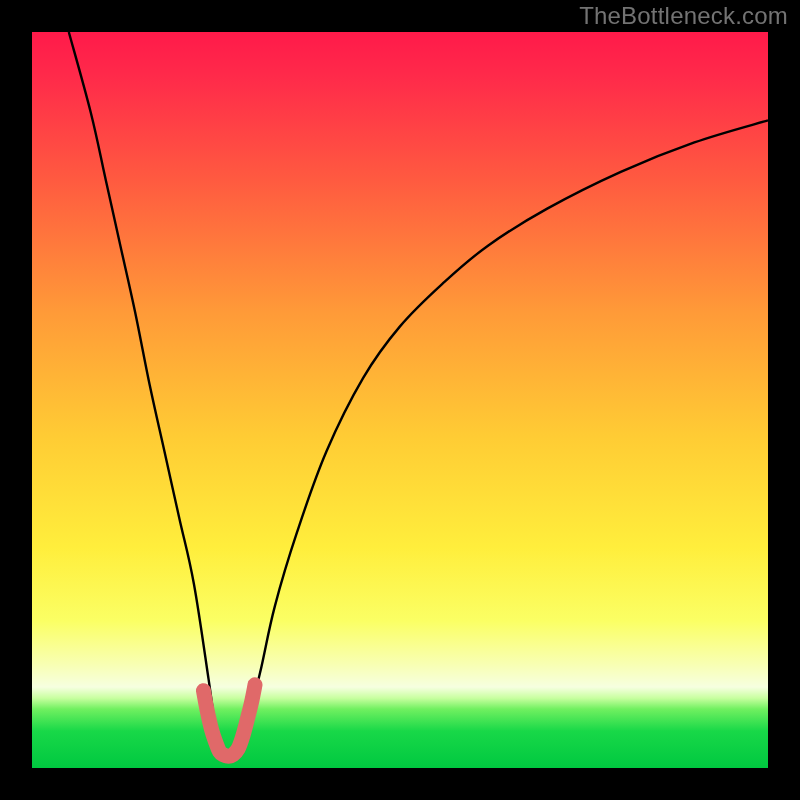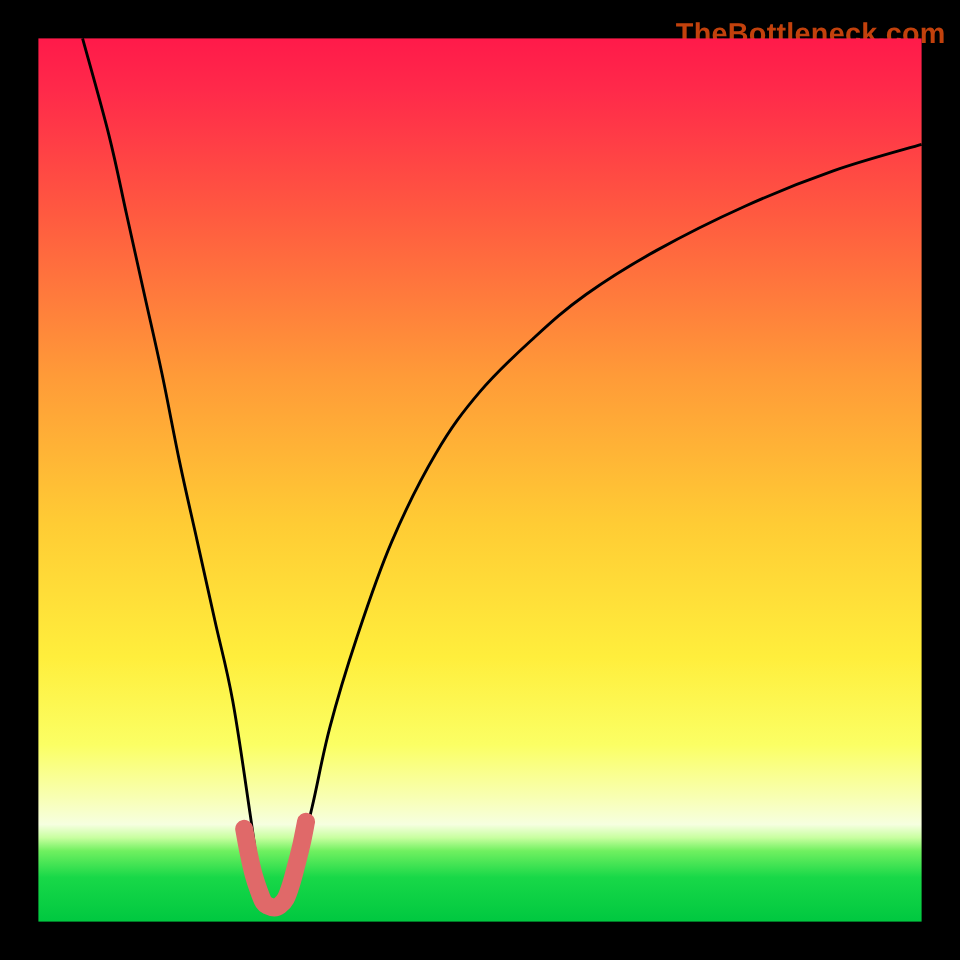--- a/index.html
+++ b/index.html
@@ -13,28 +13,27 @@
   .frame {
     position: absolute;
     left: 0;
     top: 0;
     width: 800px;
     height: 800px;
     background: #000000;
   }
   .watermark {
     position: absolute;
-    top: 15px;
+    top: 2px;
     right: 12px;
     font-family: Arial, Helvetica, sans-serif;
     font-size: 24px;
-    color: #c2410c;
+    color: #737373;
     letter-spacing: 0.2px;
     user-select: none;
-    font-weight: bold;
   }
   .svg-wrap {
     position: absolute;
     left: 0;
     top: 0;
   }
 </style>
 </head>
 <body>
 

